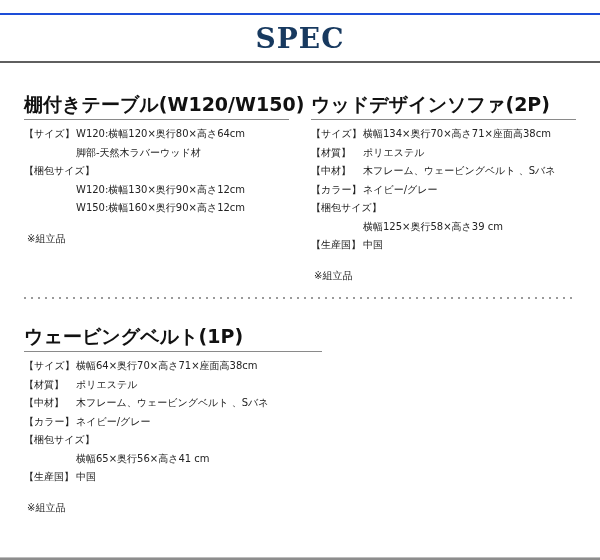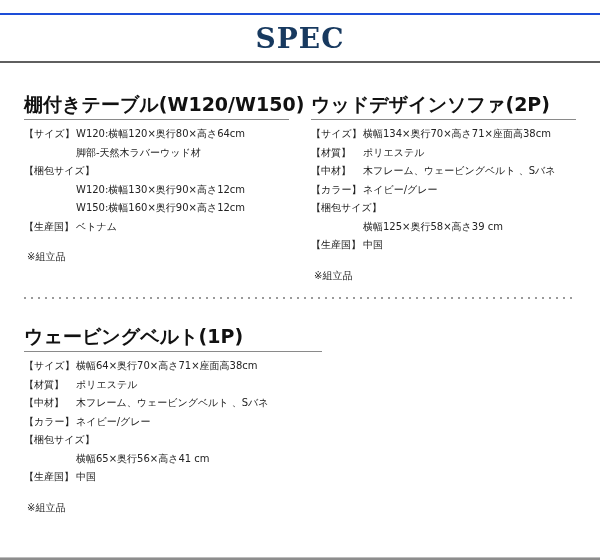--- a/index.html
+++ b/index.html
@@ -61,21 +61,20 @@
 
   <div class="columns">
     <div class="col">
       <h2 class="section-title">棚付きテーブル(W120/W150)</h2>
       <div class="rows">
           <div class="row"><span class="label">【サイズ】</span><span class="value">W120:横幅120×奥行80×高さ64cm</span></div>
           <div class="row indent"><span class="value">脚部-天然木ラバーウッド材</span></div>
           <div class="row"><span class="label">【梱包サイズ】</span><span class="value"></span></div>
           <div class="row indent"><span class="value">W120:横幅130×奥行90×高さ12cm</span></div>
           <div class="row indent"><span class="value">W150:横幅160×奥行90×高さ12cm</span></div>
-          <div class="row"><span class="label">【生産国】</span><span class="value">ベトナム</span></div>
           <div class="row note"><span class="value">※組立品</span></div>
         </div>
     </div>
     <div class="col">
       <h2 class="section-title">ウッドデザインソファ(2P)</h2>
       <div class="rows">
           <div class="row"><span class="label">【サイズ】</span><span class="value">横幅134×奥行70×高さ71×座面高38cm</span></div>
           <div class="row"><span class="label">【材質】</span><span class="value">ポリエステル</span></div>
           <div class="row"><span class="label">【中材】</span><span class="value">木フレーム、ウェービングベルト 、Sバネ</span></div>
           <div class="row"><span class="label">【カラー】</span><span class="value">ネイビー/グレー</span></div>

